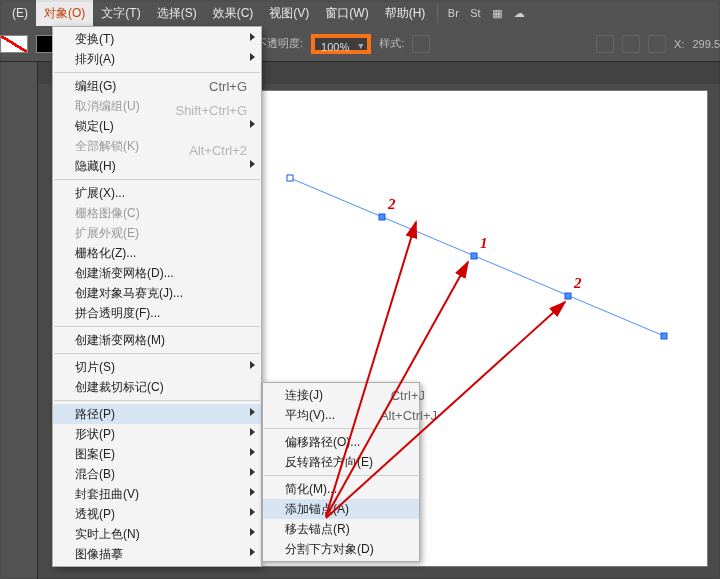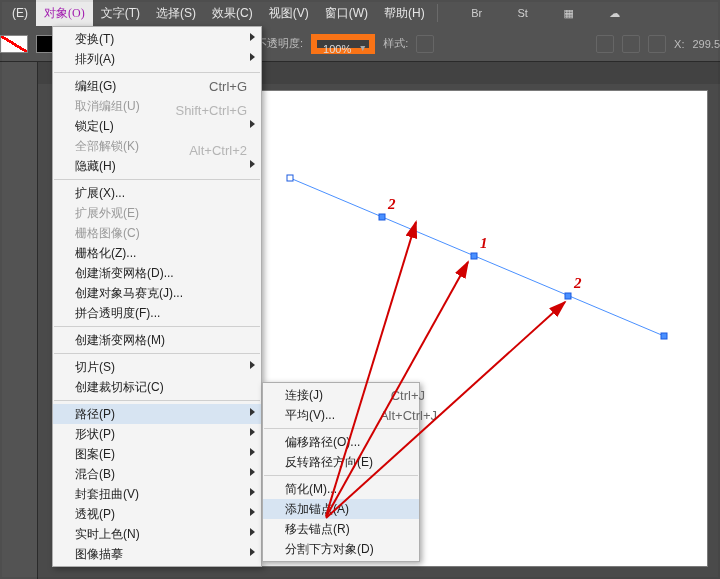--- a/index.html
+++ b/index.html
@@ -24,30 +24,28 @@
     font-size: 12px;
   }
   .menubar .mitem {
     padding: 0 8px;
     line-height: 26px;
     height: 26px;
     cursor: default;
   }
   .menubar .mitem.open {
     background: #eaeaea;
-    color: #a21caf;
-    font-family: Liberation Serif, serif;
+    color: #c2410c;
   }
   .menubar .micon {
     width: 22px;
     text-align: center;
     line-height: 26px;
     color: #cfcfcf;
     font-size: 11px;
-    margin-left: 24px;
   }
   .menubar .sep {
     width: 1px;
     height: 18px;
     background: #6a6a6a;
     margin: 0 4px;
   }
   
   .optbar {
     display: flex;
@@ -59,21 +57,21 @@
     font-size: 11px;
     border-bottom: 1px solid #2a2a2a;
   }
   .optbar .swatch {
     width: 28px; height: 18px; border: 1px solid #888; background: #fff;
   }
   .optbar .swatch.none {
     background: linear-gradient(to top right, #fff 0 45%, #f00 45% 55%, #fff 55% 100%);
   }
   .optbar .dd {
-    background: #3e3e3e; border: 6px solid #f97316; padding: 1px 18px 1px 6px;
+    background: #3e3e3e; border: 4px solid #f97316; padding: 1px 18px 1px 6px;
     color: #ddd; position: relative; min-width: 58px; height: 20px; line-height: 16px;
   }
   .optbar .dd::after { content: "▾"; position: absolute; right: 4px; top: 0; font-size: 10px; color: #aaa; }
   .optbar .lbl { color: #bdbdbd; }
   .optbar .iconbtn { width: 18px; height: 18px; border: 1px solid #666; border-radius: 2px; }
 
   .doc-tab-strip {
     height: 22px;
     background: #424242;
     color: #cfcfcf;
@@ -235,24 +233,24 @@
     </div>
     <div class="row">
       <span class="label">隐藏(H)</span>
       <span class="arrow"></span>
     </div>
     <div class="hr"></div>
     <div class="row">
       <span class="label">扩展(X)...</span>
     </div>
     <div class="row disabled">
+      <span class="label">栅格图像(C)</span>
+    </div>
+    <div class="row disabled">
       <span class="label">扩展外观(E)</span>
-    </div>
-    <div class="row disabled">
-      <span class="label">栅格图像(C)</span>
     </div>
     <div class="row">
       <span class="label">栅格化(Z)...</span>
     </div>
     <div class="row">
       <span class="label">创建渐变网格(D)...</span>
     </div>
     <div class="row">
       <span class="label">创建对象马赛克(J)...</span>
     </div>

